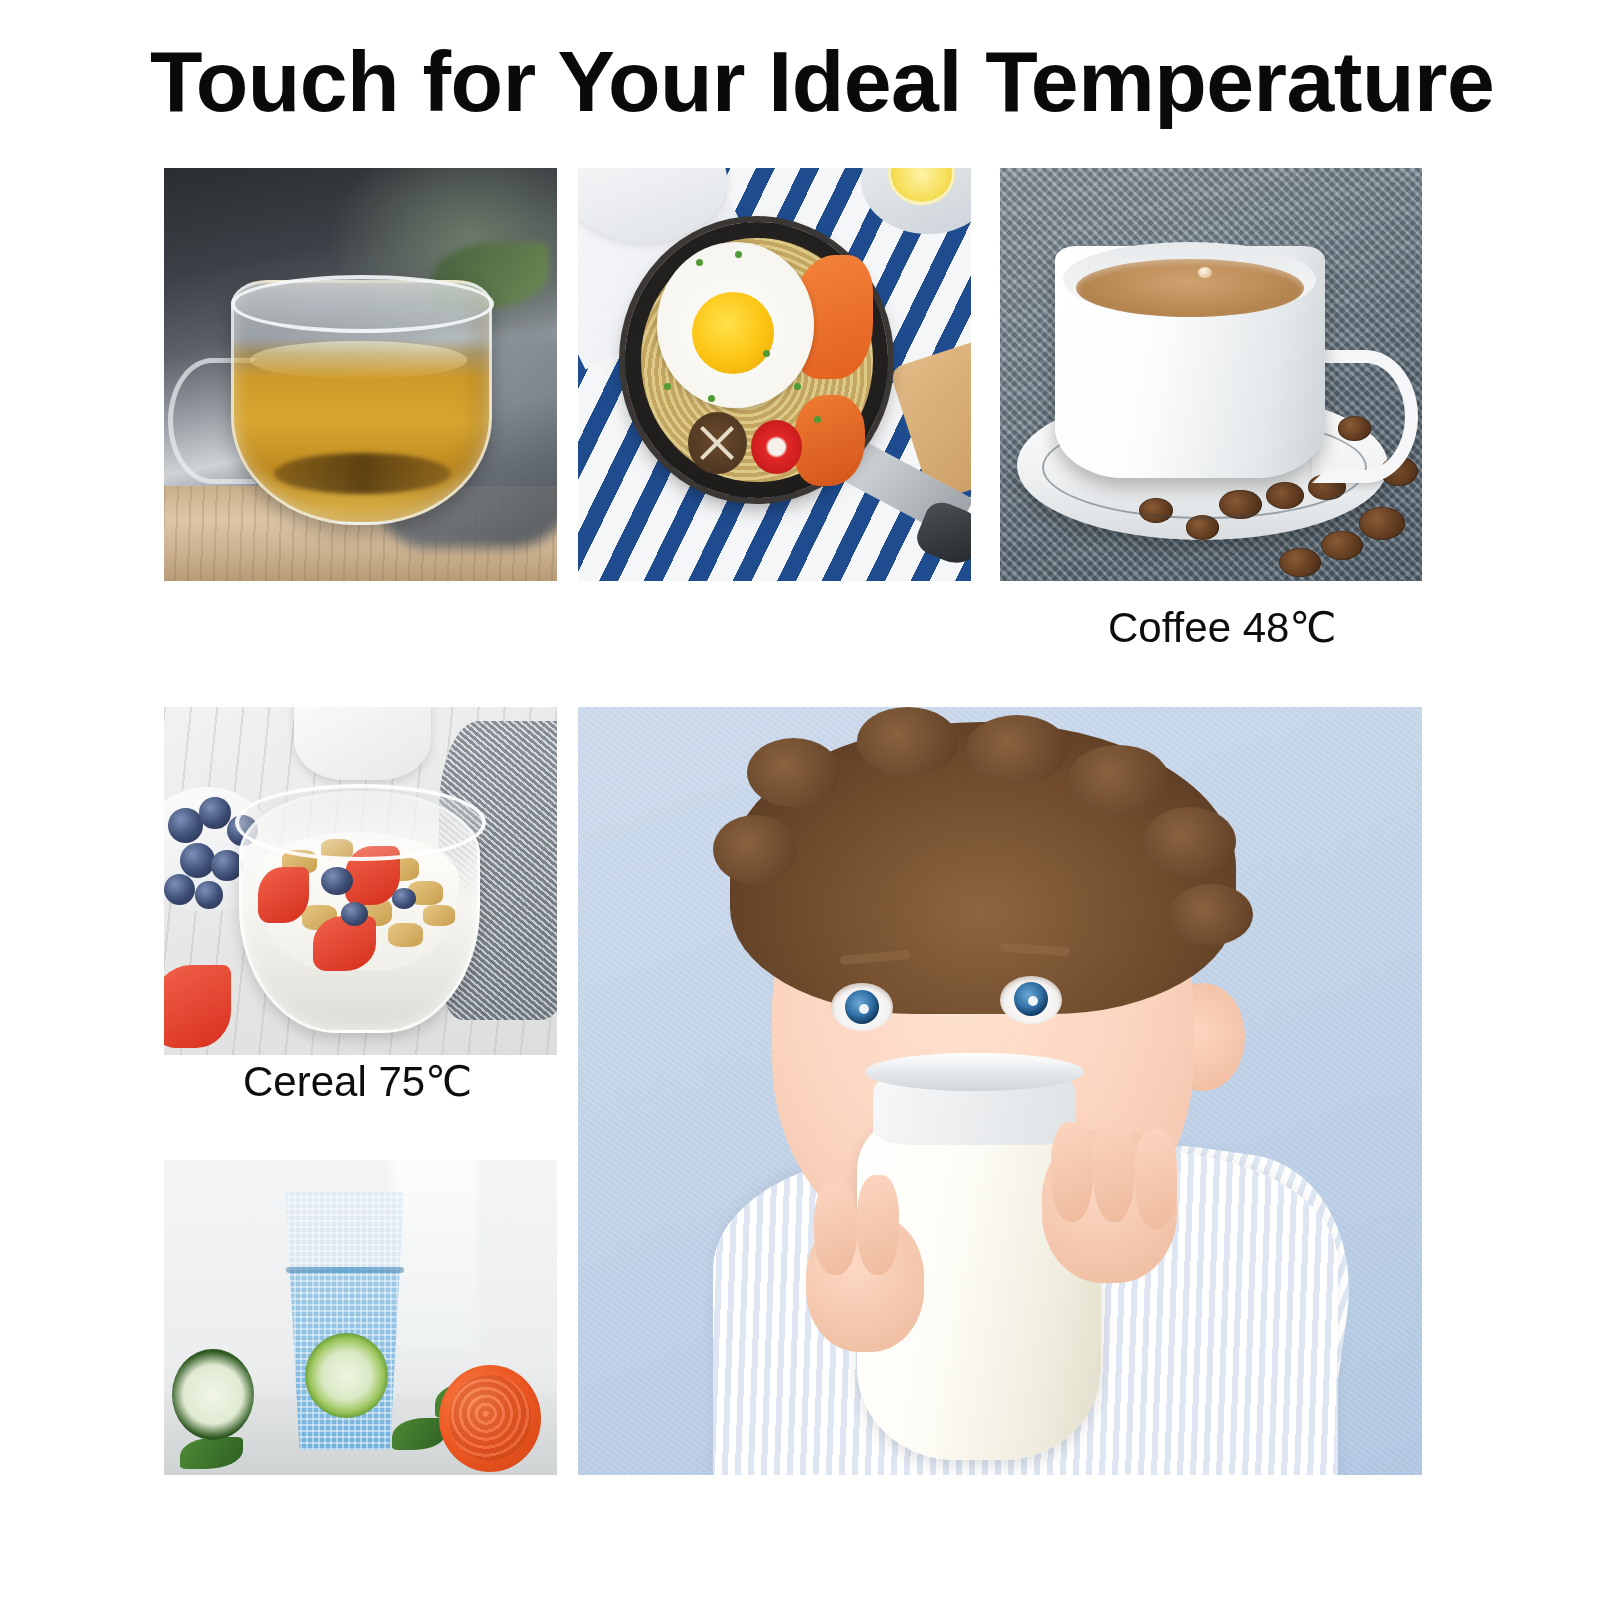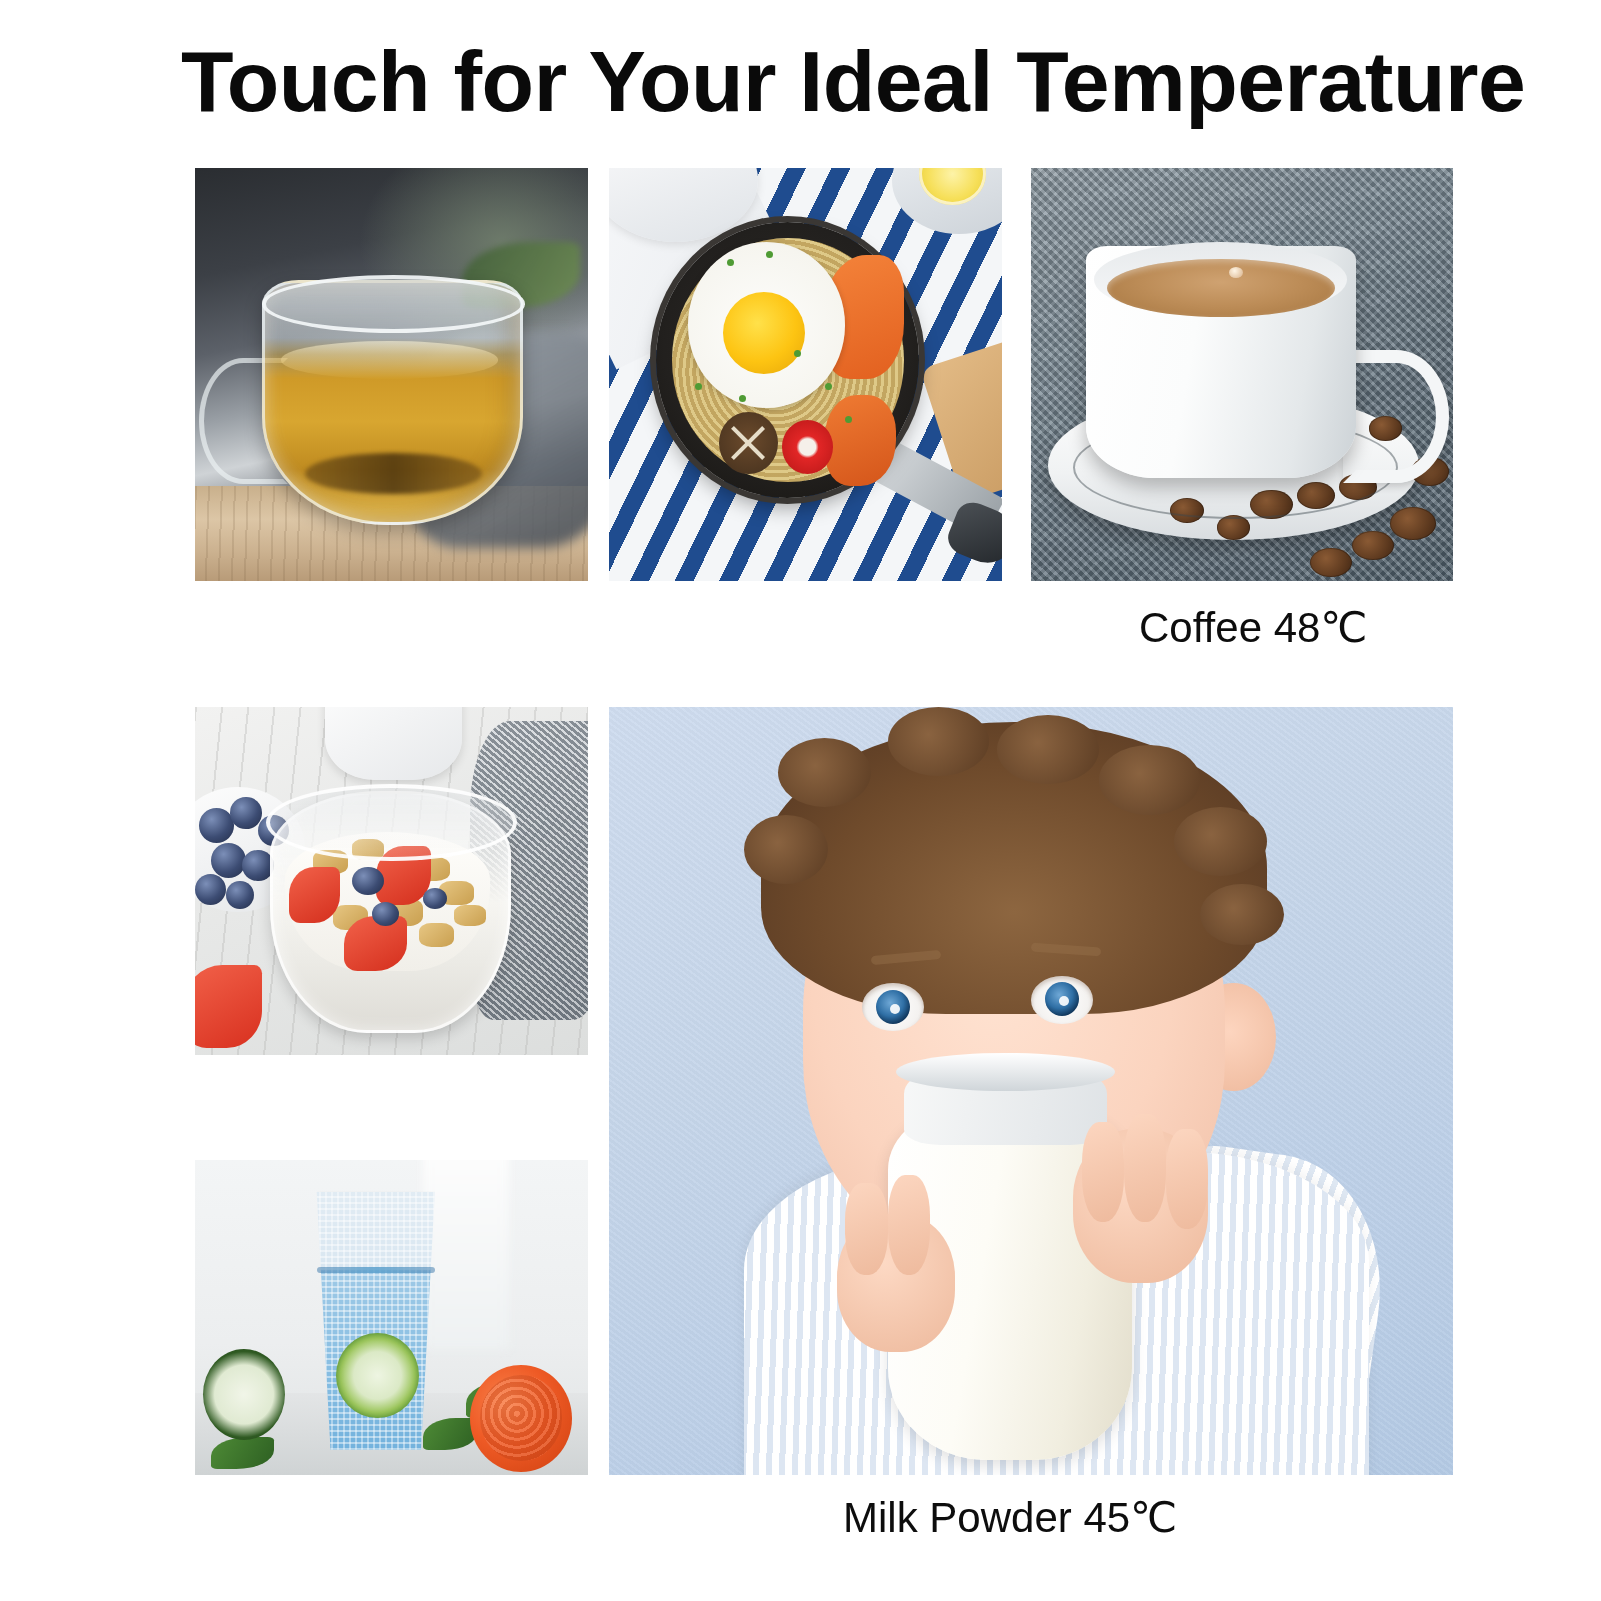--- a/index.html
+++ b/index.html
@@ -13,21 +13,20 @@
     font-family: "Liberation Sans", "DejaVu Sans", sans-serif;
     color: #111111;
     overflow: hidden;
     position: relative;
   }
 
   #page {
     position: absolute;
     inset: 0;
     background: #ffffff;
-    margin-left: 31px;
   }
 
   
   .title {
     position: absolute;
     left: 150px;
     top: 34px;
     width: 1300px;
     font-size: 86px;
     line-height: 94px;
@@ -645,20 +644,21 @@
     <div class="granola" style="left:57%;top:62%;width:9%;height:7%;"></div>
     <div class="granola" style="left:66%;top:57%;width:8%;height:6%;"></div>
     <div class="strawberry" style="left:24%;top:46%;width:13%;height:16%;"></div>
     <div class="strawberry" style="left:46%;top:40%;width:14%;height:17%;"></div>
     <div class="strawberry" style="left:38%;top:60%;width:16%;height:16%;"></div>
     <div class="blueberry" style="left:40%;top:46%;width:8%;height:8%;"></div>
     <div class="blueberry" style="left:45%;top:56%;width:7%;height:7%;"></div>
     <div class="blueberry" style="left:58%;top:52%;width:6%;height:6%;"></div>
     <div class="layer bowl-rim"></div>
   </div>
+  <div class="caption" id="cap-cereal">Cereal 75℃</div>
 
   <div class="tile" id="tile-lemon">
     <div class="layer window"></div>
     <div class="layer counter"></div>
     <div class="layer leaf" style="right:14%;bottom:18%;width:17%;height:12%;"></div>
     <div class="layer leaf" style="right:28%;bottom:8%;width:14%;height:10%;"></div>
     <div class="layer leaf" style="left:4%;bottom:2%;width:16%;height:10%;"></div>
     <div class="layer lime-half"></div>
     <div class="layer glass"></div>
     <div class="layer waterline"></div>
@@ -690,15 +690,14 @@
     <div class="layer bottle-neck"></div>
     <div class="layer bottle-ring"></div>
     <div class="hand" style="left:27%;top:66%;width:14%;height:18%;"></div>
     <div class="finger" style="left:28%;top:62%;width:5%;height:12%;"></div>
     <div class="finger" style="left:33%;top:61%;width:5%;height:13%;"></div>
     <div class="hand" style="left:55%;top:55%;width:16%;height:20%;"></div>
     <div class="finger" style="left:56%;top:54%;width:5%;height:13%;"></div>
     <div class="finger" style="left:61%;top:53%;width:5%;height:14%;"></div>
     <div class="finger" style="left:66%;top:55%;width:5%;height:13%;"></div>
   </div>
-  <div class="caption" id="cap-milk">Milk Powder 45℃</div>
 
 </div>
 
 </body></html>

